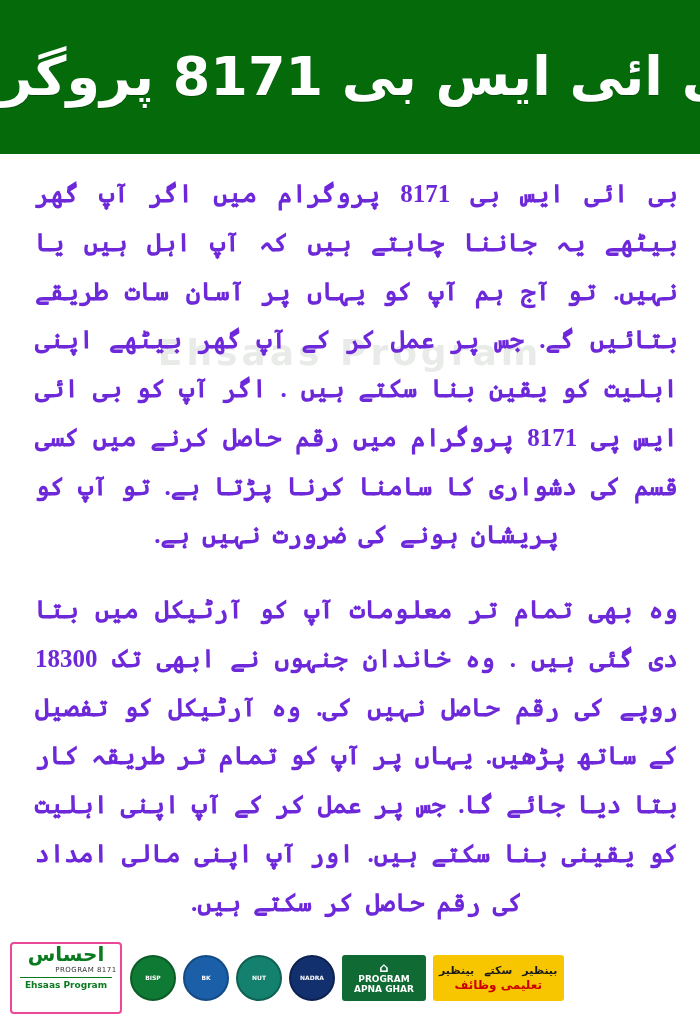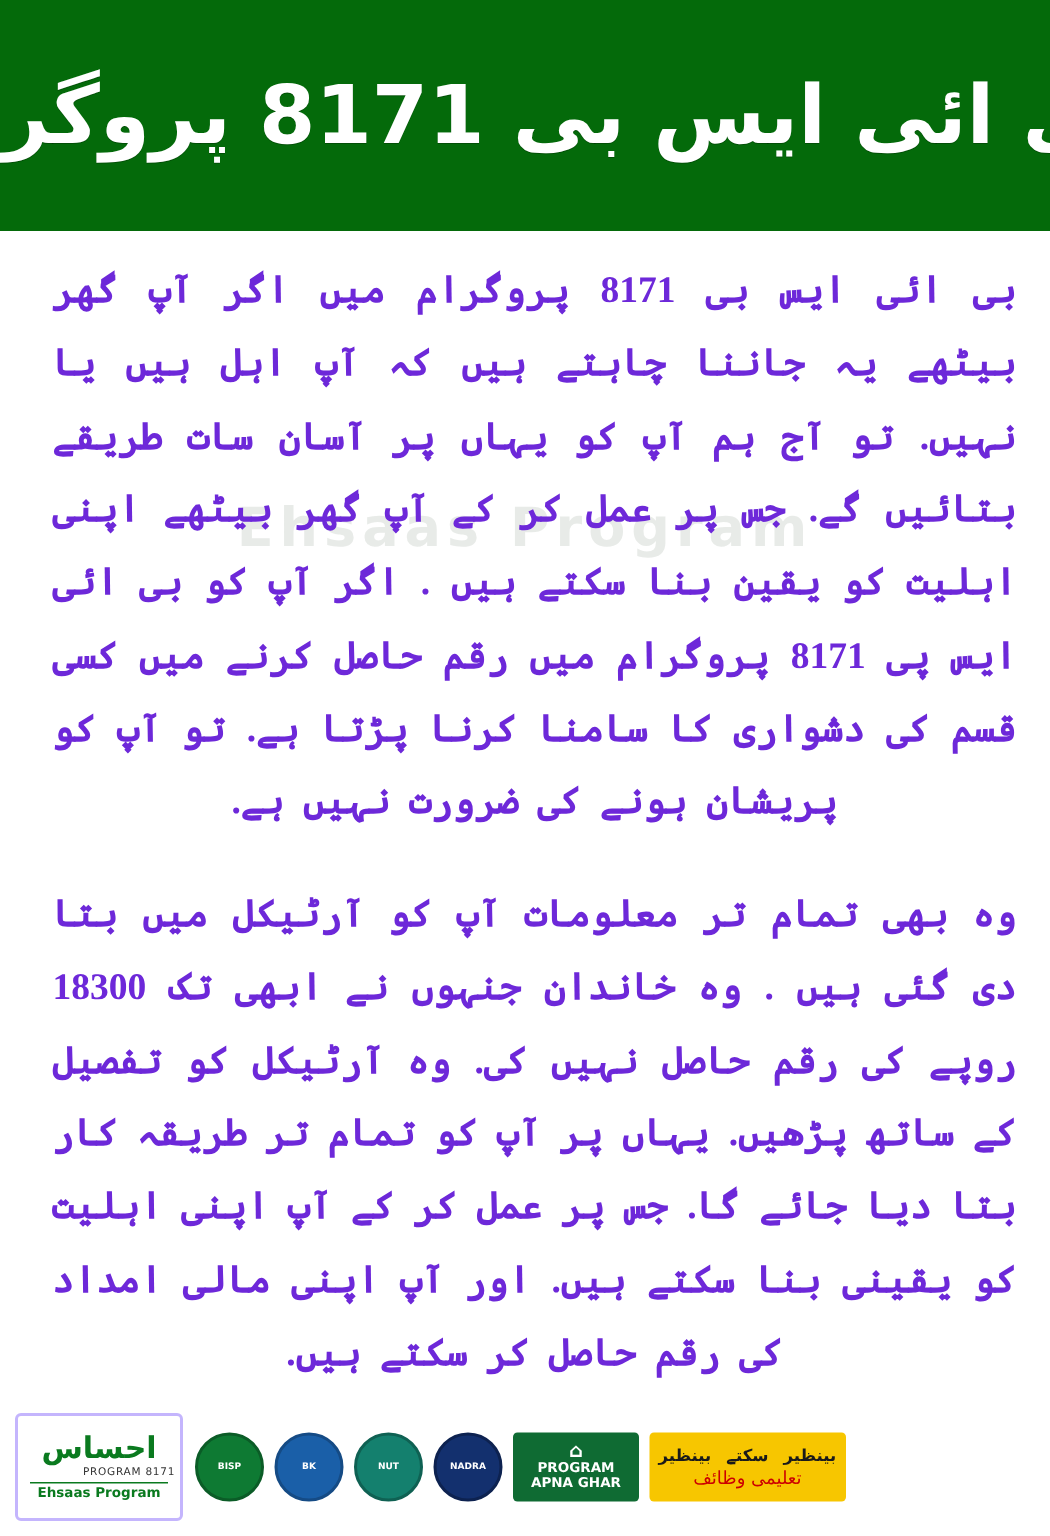--- a/index.html
+++ b/index.html
@@ -114,26 +114,25 @@
     align-items: center;
     padding: 0 10px 4px 10px;
     box-sizing: border-box;
     gap: 6px;
     z-index: 3;
   }
 
   .ehsaas-badge {
     width: 112px;
     height: 72px;
-    border: 2px solid #c4b5fd;
+    border: 2px solid #ec4899;
     border-radius: 4px;
     display: flex;
     flex-direction: column;
     align-items: center;
-    justify-content: center;
     box-sizing: border-box;
     background: #ffffff;
     flex: 0 0 auto;
   }
   .ehsaas-mark {
     font-size: 20px;
     font-weight: bold;
     color: #0a7a1f;
     line-height: 1;
     letter-spacing: -1px;
@@ -231,21 +230,21 @@
   .waseela-row {
     display: flex;
     gap: 10px;
     direction: rtl;
     font-size: 11px;
     font-weight: bold;
     color: #1a1a1a;
   }
   .waseela-red {
     font-size: 12px;
-    font-weight: normal;
+    font-weight: bold;
     color: #cc0000;
     direction: rtl;
   }
 </style>
 </head>
 <body>
 
 <div class="page">
 
   <div class="header-banner">

